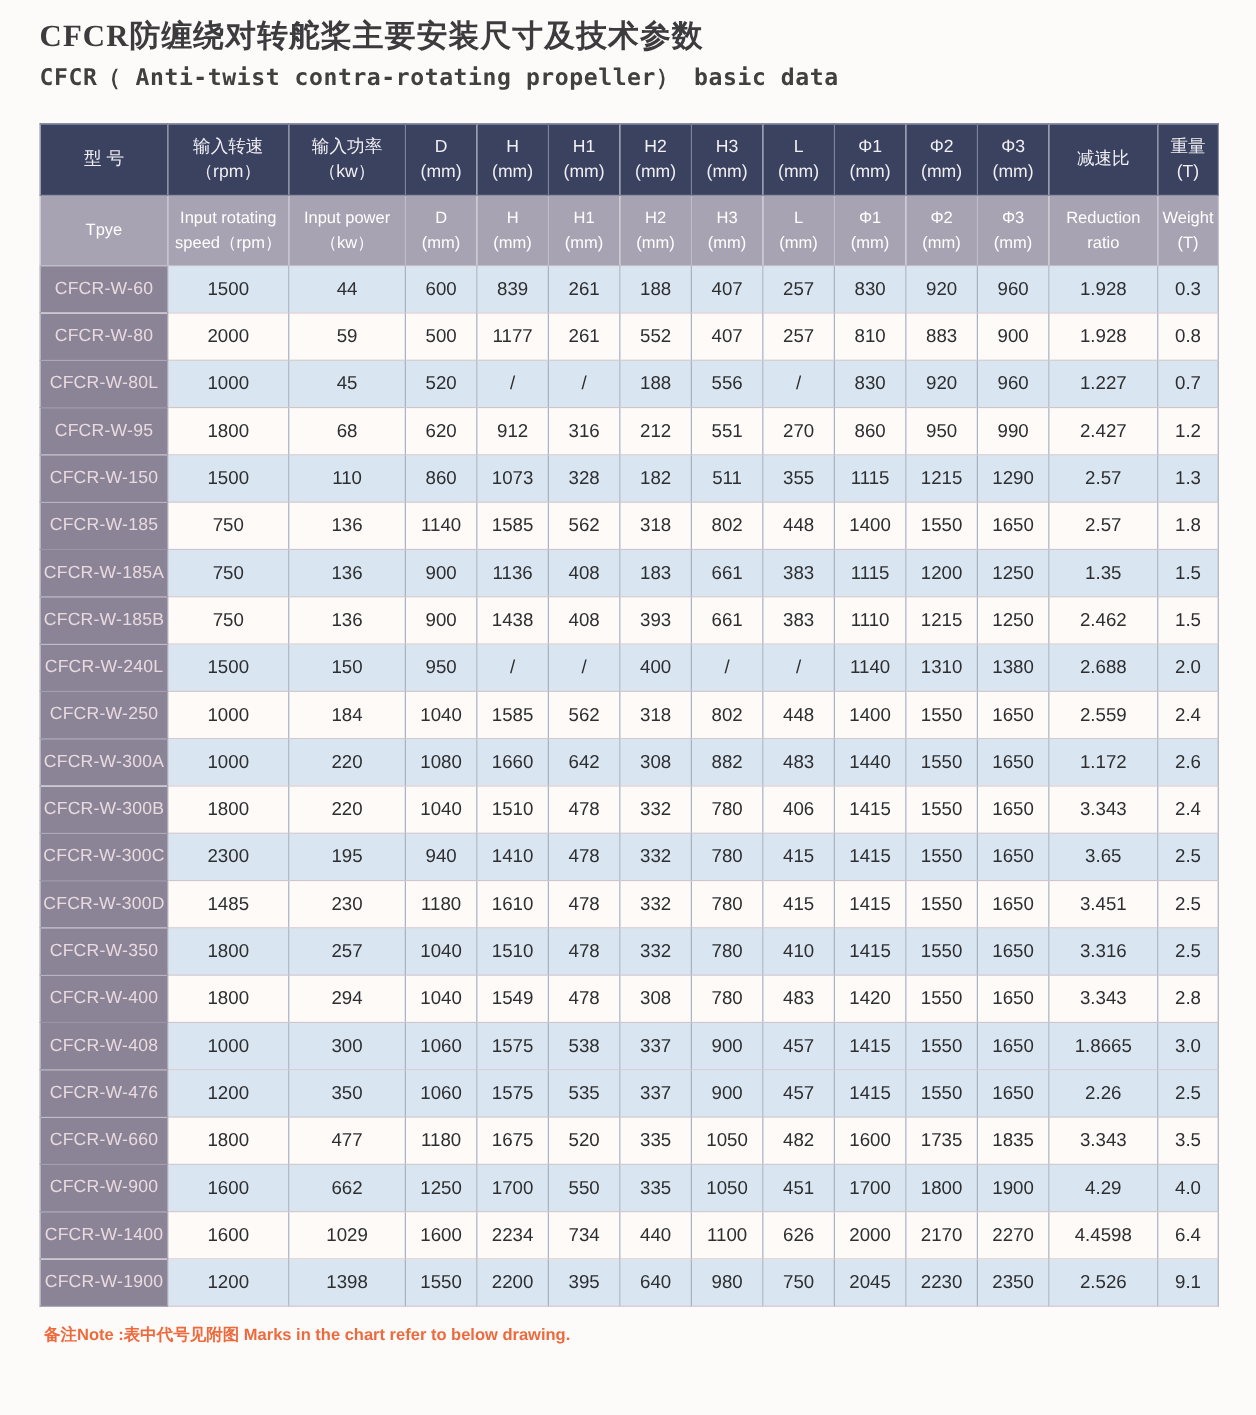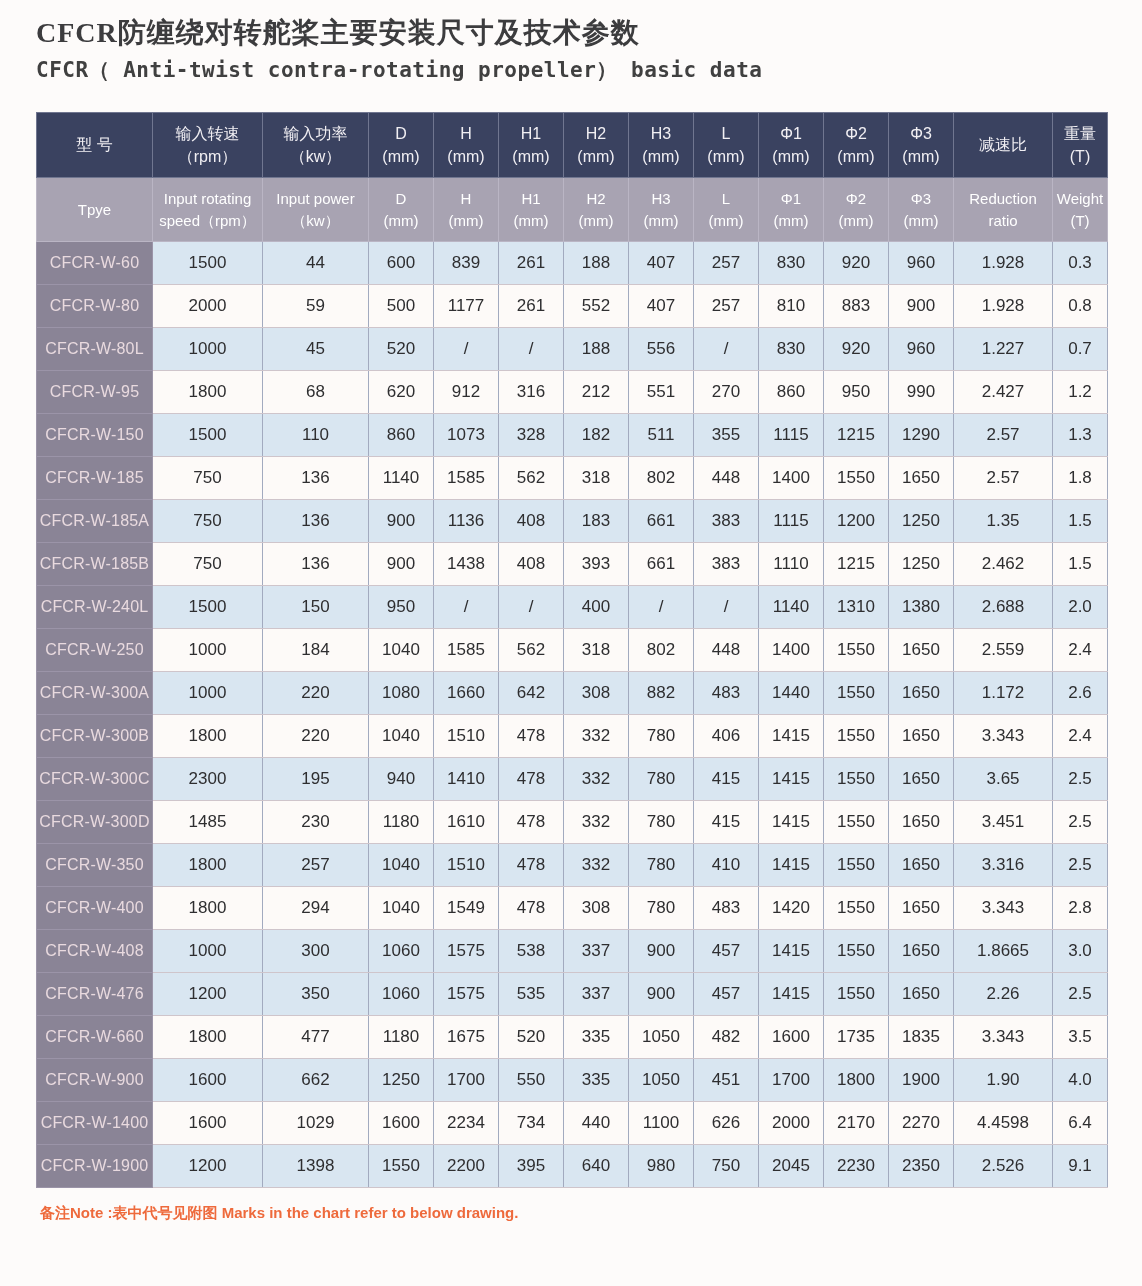--- a/index.html
+++ b/index.html
@@ -519,21 +519,21 @@
           <td class="val">662</td>
           <td class="val">1250</td>
           <td class="val">1700</td>
           <td class="val">550</td>
           <td class="val">335</td>
           <td class="val">1050</td>
           <td class="val">451</td>
           <td class="val">1700</td>
           <td class="val">1800</td>
           <td class="val">1900</td>
-          <td class="val">1.90</td>
+          <td class="val">4.29</td>
           <td class="val">4.0</td>
         </tr>
         <tr class="white">
           <td class="model">CFCR-W-1400</td>
           <td class="val">1600</td>
           <td class="val">1029</td>
           <td class="val">1600</td>
           <td class="val">2234</td>
           <td class="val">734</td>
           <td class="val">440</td>

